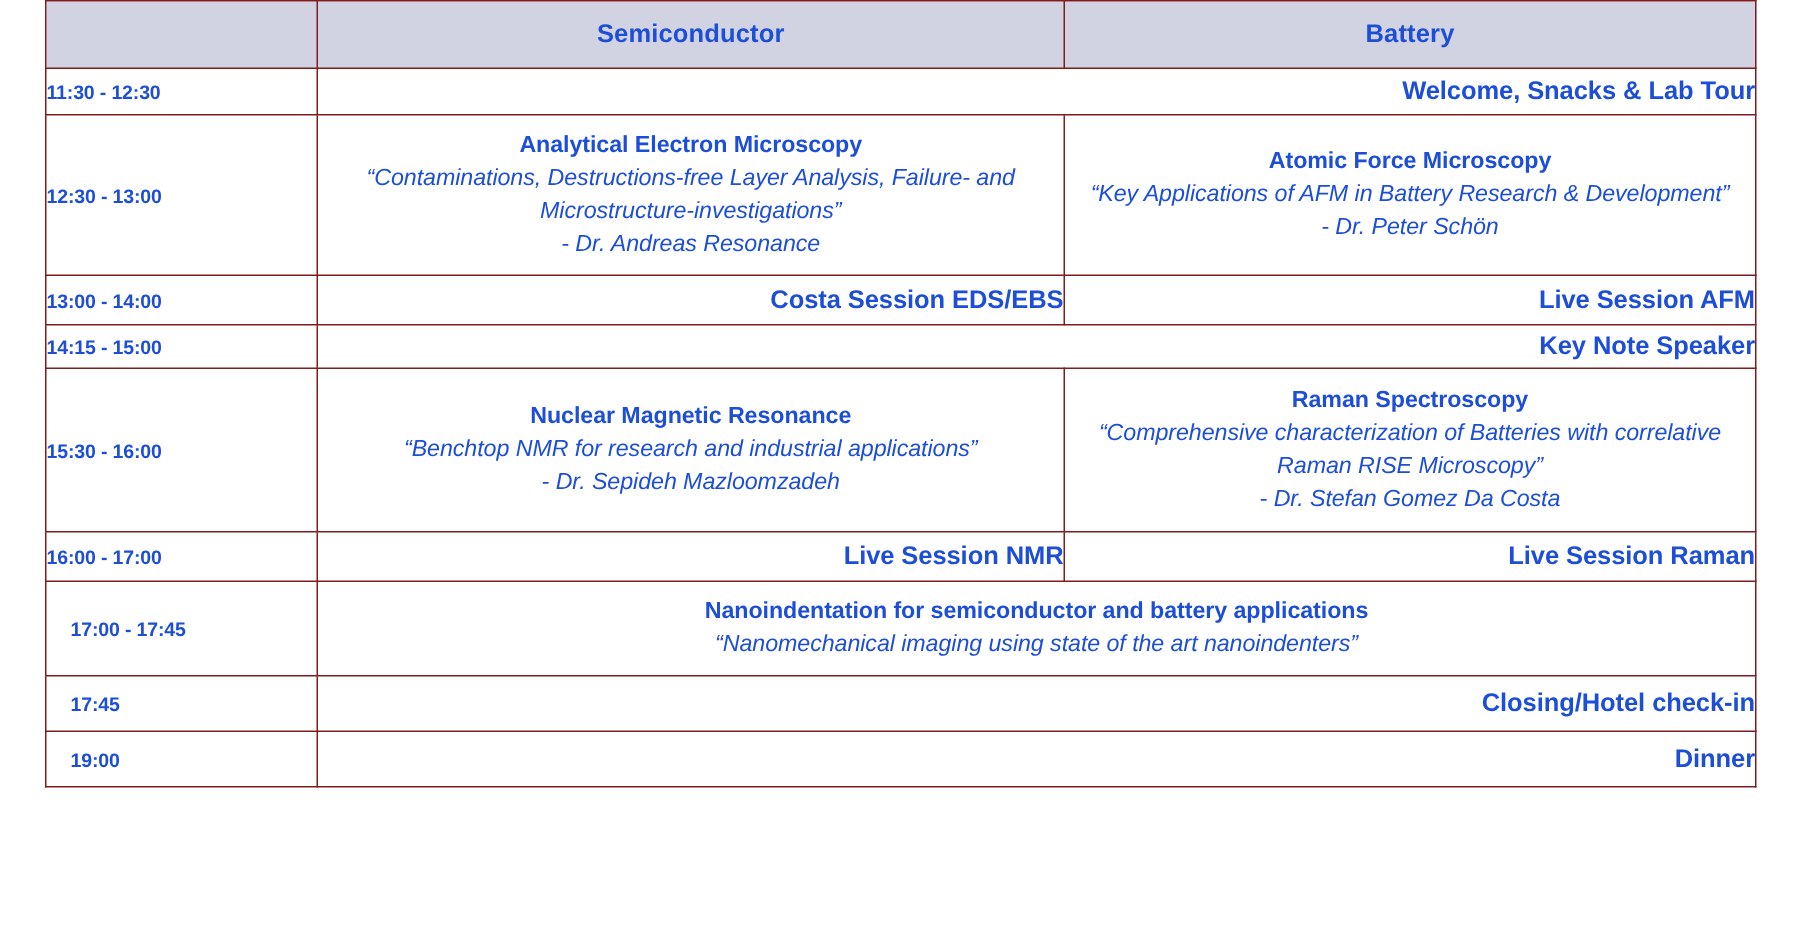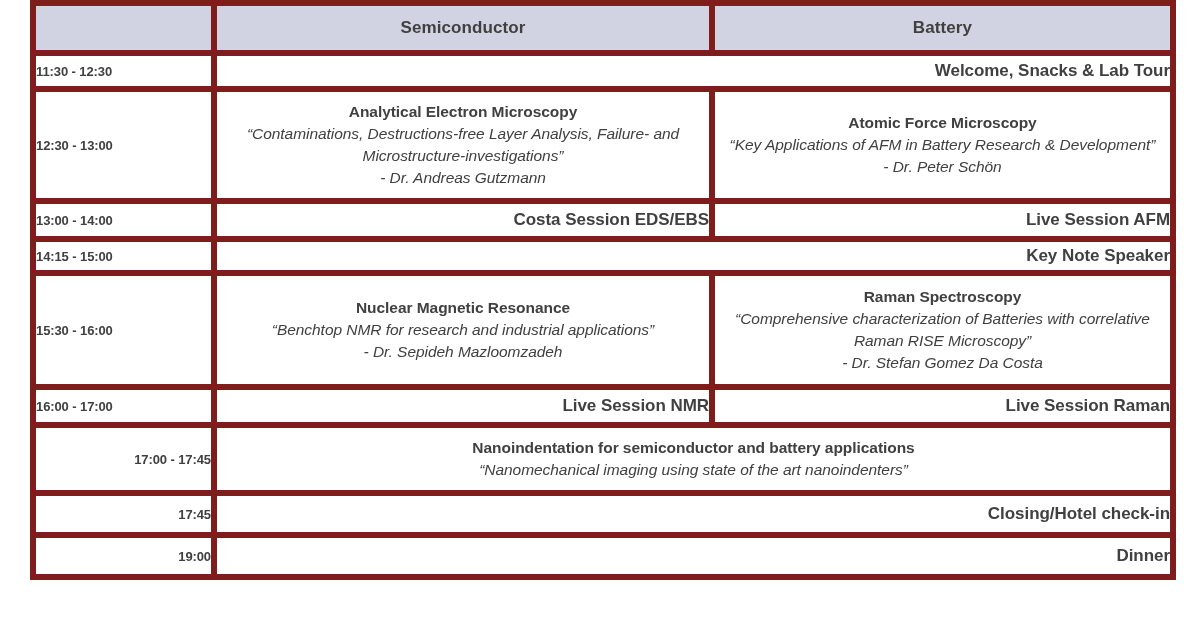--- a/index.html
+++ b/index.html
@@ -31,24 +31,24 @@
     width: 1140px;
     table-layout: fixed;
     color: #262a71;
   }
   col.c-time  { width: 181px; }
   col.c-semi  { width: 498px; }
   col.c-batt  { width: 461px; }
 
   table.schedule th,
   table.schedule td {
-    border: 6px solid #7f1d1d;
+    border: 1px solid #7f1d1d;
     padding: 0;
     vertical-align: middle;
-    color: #404040;
+    color: #1d4ed8;
   }
   
   thead th {
     background: #d1d3e2;
     border-color: #d1d3e2;
     height: 44px;
     font-size: 17px;
     font-weight: bold;
     text-align: center;
     letter-spacing: 0.1px;
@@ -59,21 +59,21 @@
   
   td.time {
     font-size: 13px;
     font-weight: bold;
     text-align: left;
     padding-left: 8px;
     white-space: nowrap;
     letter-spacing: -0.1px;
   }
   td.time.center {
-    text-align: right;
+    text-align: left;
     padding-left: 16px;
   }
   
   td.cell {
     text-align: center;
     padding: 8px 10px;
     line-height: 1.42;
   }
   .ttl {
     display: block;
@@ -135,21 +135,21 @@
           <td class="cell" colspan="2">
             <span class="single">Welcome, Snacks &amp; Lab Tour</span>
           </td>
         </tr>
 
         <tr class="r-talk">
           <td class="time">12:30 - 13:00</td>
           <td class="cell">
             <span class="ttl">Analytical Electron Microscopy</span>
             <span class="sub">“Contaminations, Destructions-free Layer Analysis, Failure- and Microstructure-investigations”</span>
-            <span class="spk">- Dr. Andreas Gutzmann</span>
+            <span class="spk">- Dr. Andreas Resonance</span>
           </td>
           <td class="cell">
             <span class="ttl">Atomic Force Microscopy</span>
             <span class="sub">“Key Applications of AFM in Battery Research &amp; Development”</span>
             <span class="spk">- Dr. Peter Schön</span>
           </td>
         </tr>
 
         <tr class="r-live">
           <td class="time">13:00 - 14:00</td>

